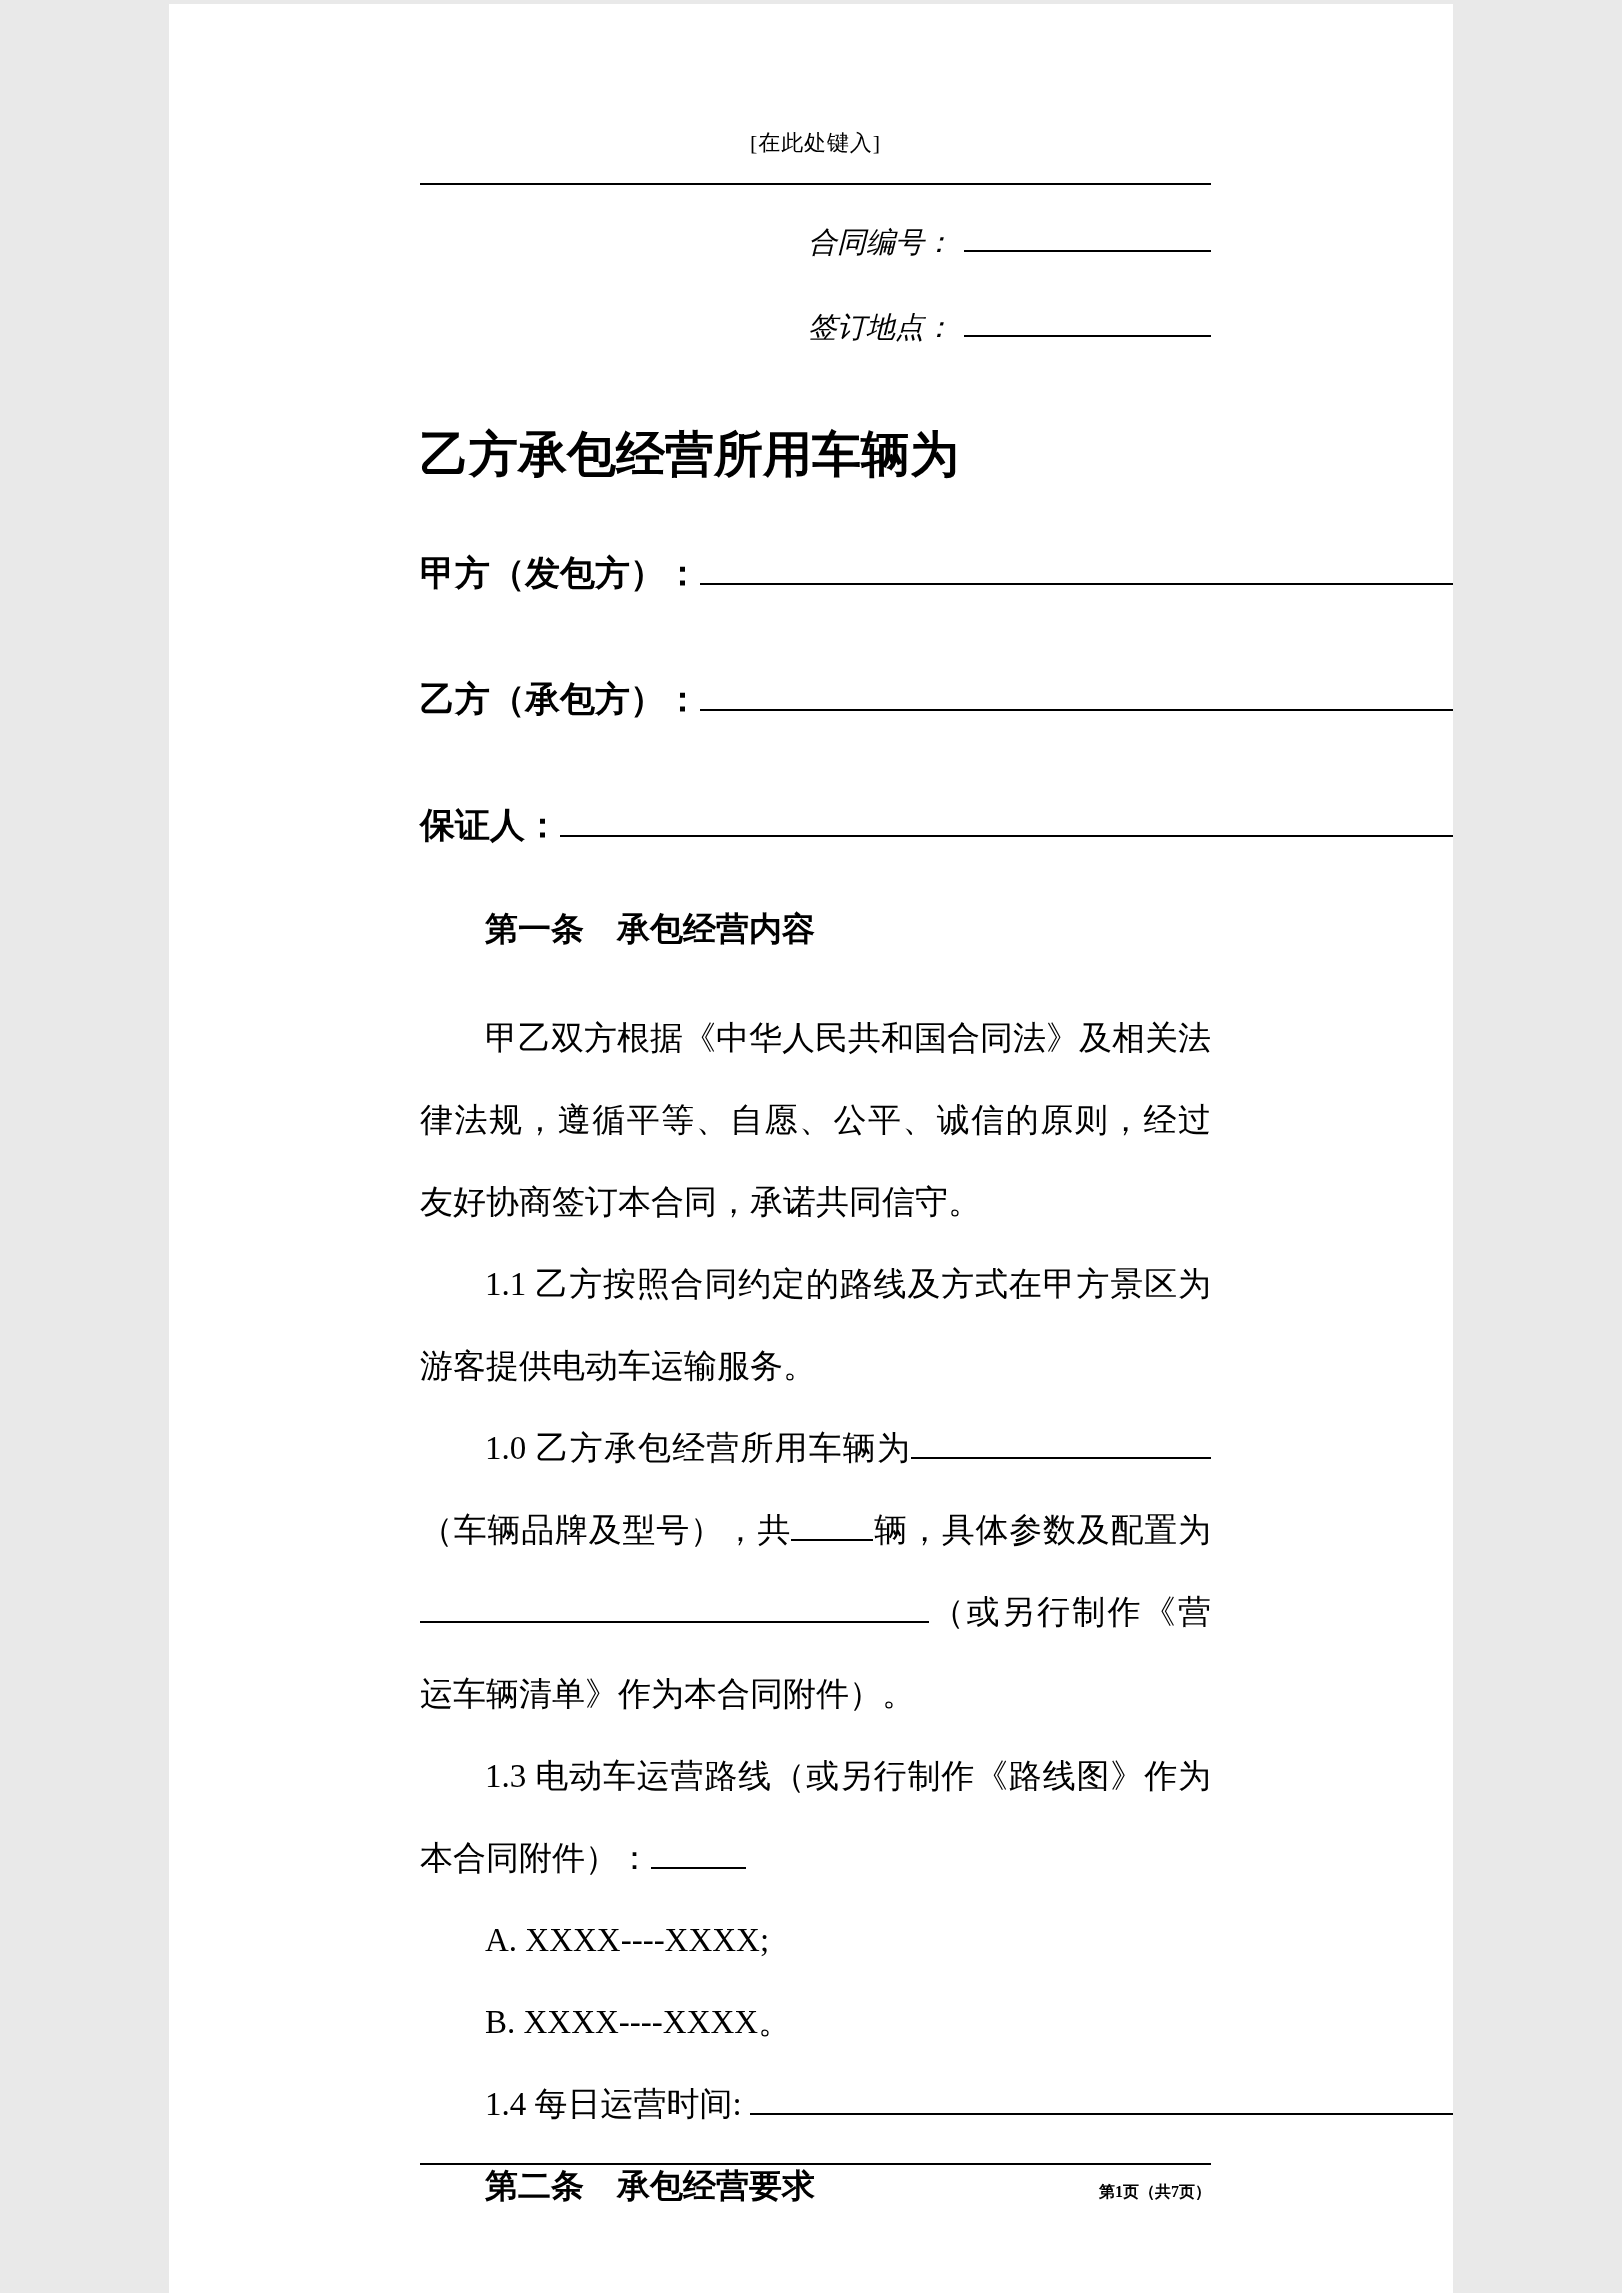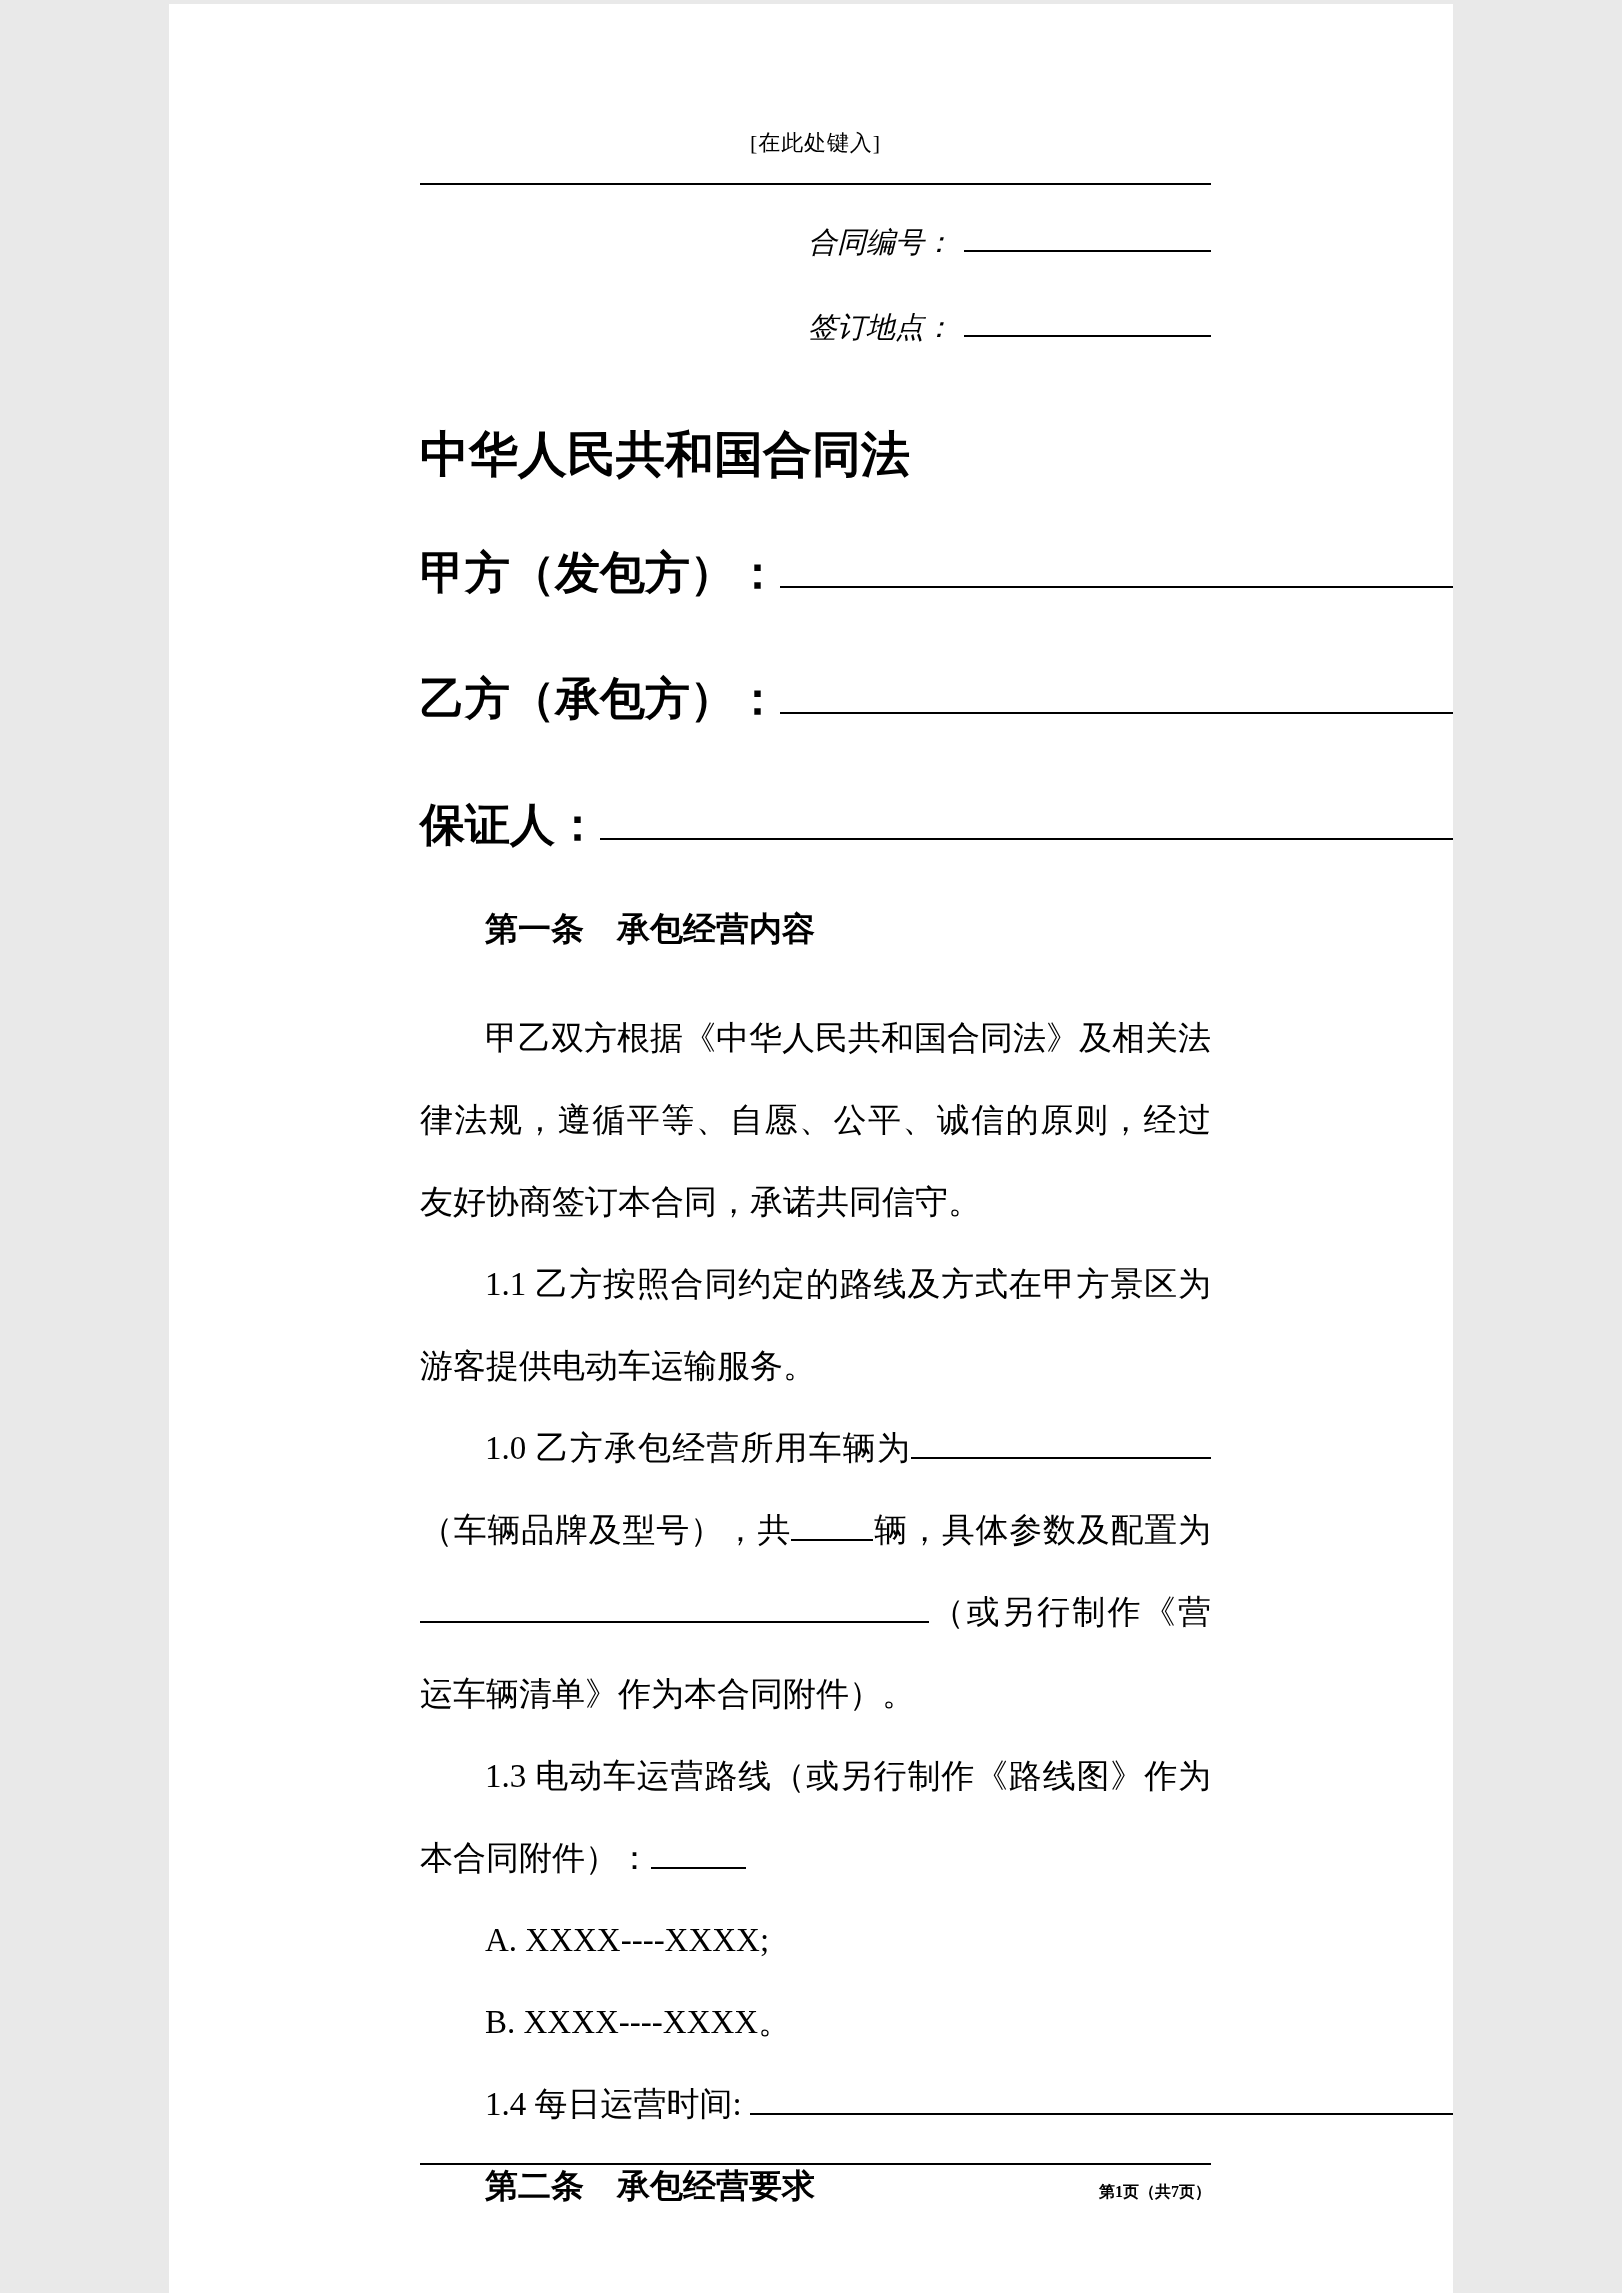--- a/index.html
+++ b/index.html
@@ -54,21 +54,21 @@
   }
 
   
   .party-block { margin-top: 27px; }
   .party-row {
     display: flex;
     align-items: baseline;
     width: 1077px;
     height: 126px;
     line-height: 126px;
-    font-size: 45px;
+    font-size: 35px;
     font-weight: 700;
     font-family: "Liberation Sans", "DejaVu Sans", sans-serif;
   }
   .party-label { white-space: nowrap; }
   .party-blank { flex: 1; height: 36px; border-bottom: 2.7px solid #000; }
 
   
   .para {
     font-size: 33px;
     line-height: 82px;
@@ -123,21 +123,21 @@
       <div class="meta-row">
         <span class="meta-label">合同编号：</span>
         <span class="meta-blank"></span>
       </div>
       <div class="meta-row">
         <span class="meta-label">签订地点：</span>
         <span class="meta-blank"></span>
       </div>
     </div>
 
-    <h1 class="title">中华人民共和国合同法</h1>
+    <h1 class="title">乙方承包经营所用车辆为</h1>
 
     <div class="party-block">
       <div class="party-row">
         <span class="party-label">甲方（发包方）：</span>
         <span class="party-blank"></span>
       </div>
       <div class="party-row">
         <span class="party-label">乙方（承包方）：</span>
         <span class="party-blank"></span>
       </div>

